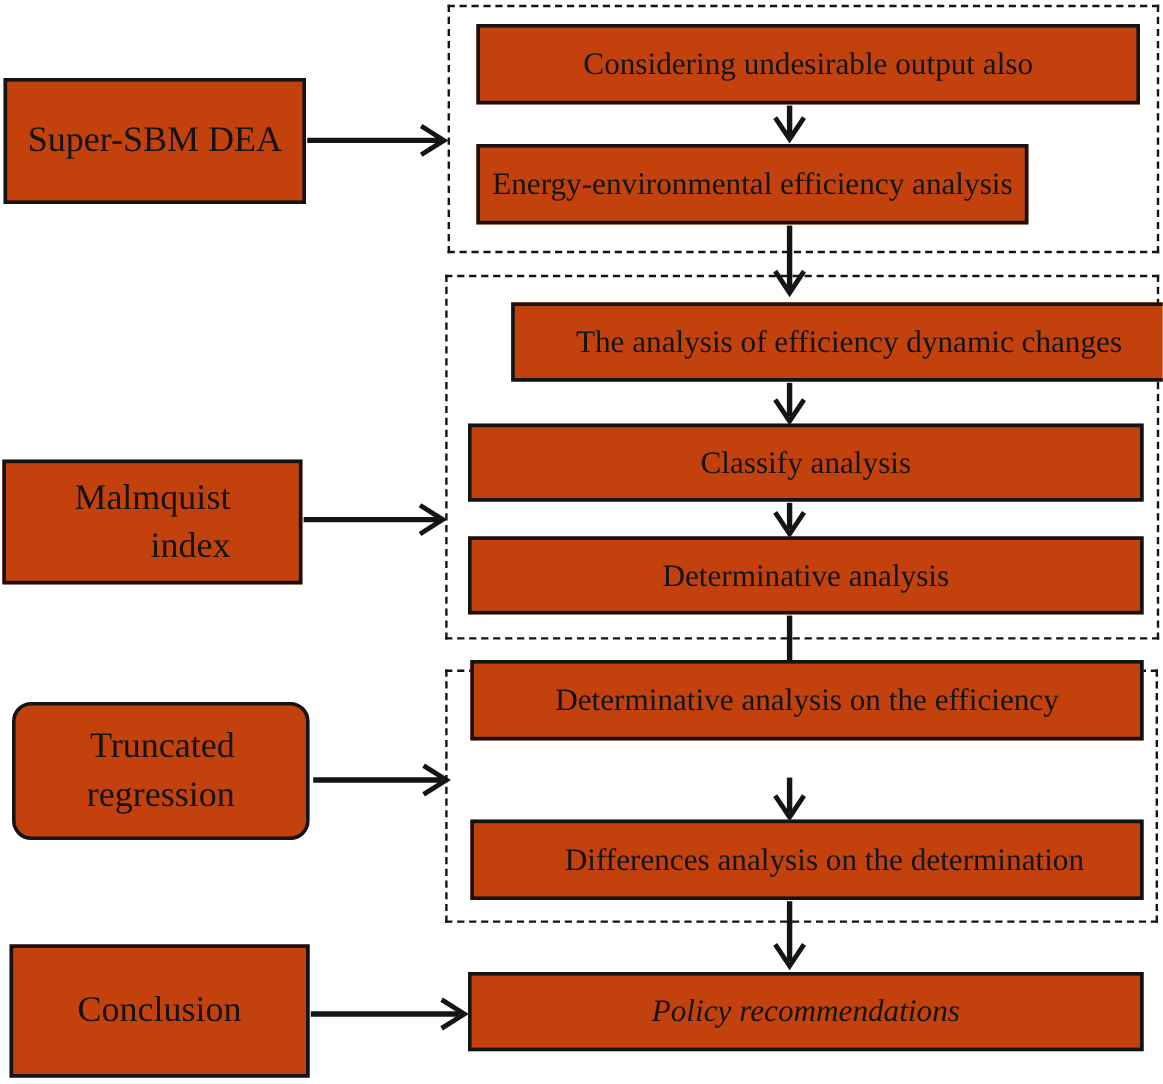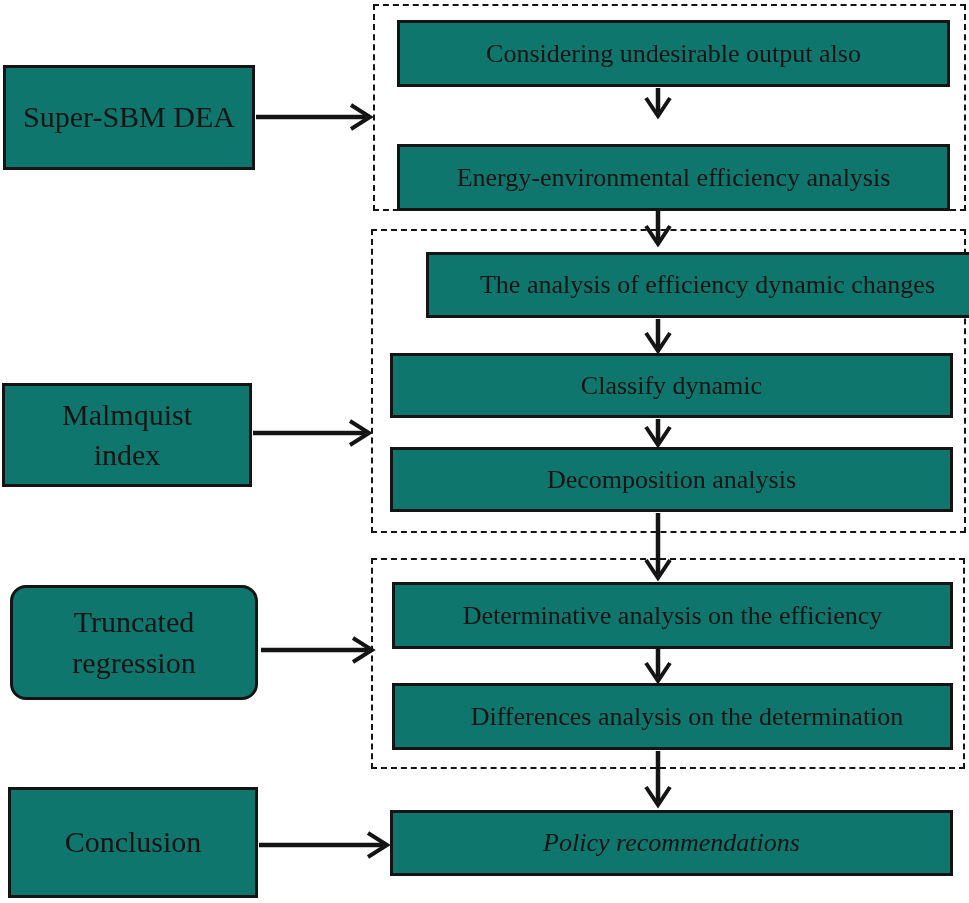--- a/index.html
+++ b/index.html
@@ -20,26 +20,26 @@
     position: absolute;
     left: 0;
     top: 0;
     width: 969px;
     height: 903px;
     pointer-events: none;
   }
   .box {
     position: absolute;
     box-sizing: border-box;
-    background: #0f766e;
+    background: #c2410c;
     border: 3px solid #141414;
     display: flex;
     align-items: center;
     justify-content: center;
-    text-align: center;
+    text-align: right;
   }
   .left-box {
     font-size: 30px;
     line-height: 1.35;
     white-space: pre-line;
   }
   .flow-box {
     font-size: 26px;
     white-space: nowrap;
   }
@@ -53,25 +53,25 @@
   #lb0 { left: 3px;  top: 65px;  width: 252px; height: 105px; }
   #lb1 { left: 2px;  top: 383px; width: 250px; height: 104px; }
   #lb2 { left: 10px; top: 585px; width: 248px; height: 115px; border-radius: 16px; }
   #lb3 { left: 8px;  top: 787px; width: 250px; height: 111px; font-family: Liberation Serif, serif; }
   
   #g0 { left: 373px; top: 4px;   width: 593px; height: 207px; }
   #g1 { left: 371px; top: 229px; width: 595px; height: 304px; }
   #g2 { left: 371px; top: 558px; width: 594px; height: 211px; }
   
   #fb00 { left: 397px; top: 20px;  width: 553px; height: 67px; }
-  #fb01 { left: 397px; top: 120px; width: 553px; height: 67px; margin-top: 24px; }
+  #fb01 { left: 397px; top: 120px; width: 460px; height: 67px; }
   #fb10 { left: 390px; top: 252px; width: 563px; height: 66px; margin-left: 36px; }
   #fb11 { left: 390px; top: 353px; width: 563px; height: 65px; }
   #fb12 { left: 390px; top: 447px; width: 563px; height: 65px; }
-  #fb20 { left: 392px; top: 582px; width: 561px; height: 67px; }
+  #fb20 { left: 392px; top: 550px; width: 561px; height: 67px; }
   #fb21 { left: 392px; top: 683px; width: 561px; height: 67px; padding-left: 29px; }
   
   #fbFinal { left: 390px; top: 810px; width: 563px; height: 66px; font-style: italic; }
   .shaft {
     stroke: #141414;
     stroke-width: 4.5;
     fill: none;
   }
   .head {
     stroke: #141414;
@@ -142,19 +142,19 @@
 regression</div>
   <div id="lb3" class="box left-box">Conclusion</div>
 
   <div id="g0" class="group"></div>
   <div id="g1" class="group"></div>
   <div id="g2" class="group"></div>
 
   <div id="fb00" class="box flow-box">Considering undesirable output also</div>
   <div id="fb01" class="box flow-box">Energy-environmental efficiency analysis</div>
   <div id="fb10" class="box flow-box">The analysis of efficiency dynamic changes</div>
-  <div id="fb11" class="box flow-box">Classify dynamic</div>
-  <div id="fb12" class="box flow-box">Decomposition analysis</div>
+  <div id="fb11" class="box flow-box">Classify analysis</div>
+  <div id="fb12" class="box flow-box">Determinative analysis</div>
   <div id="fb20" class="box flow-box">Determinative analysis on the efficiency</div>
   <div id="fb21" class="box flow-box">Differences analysis on the determination</div>
   <div id="fbFinal" class="box flow-box">Policy recommendations</div>
 
 </div>
 
 </body></html>

